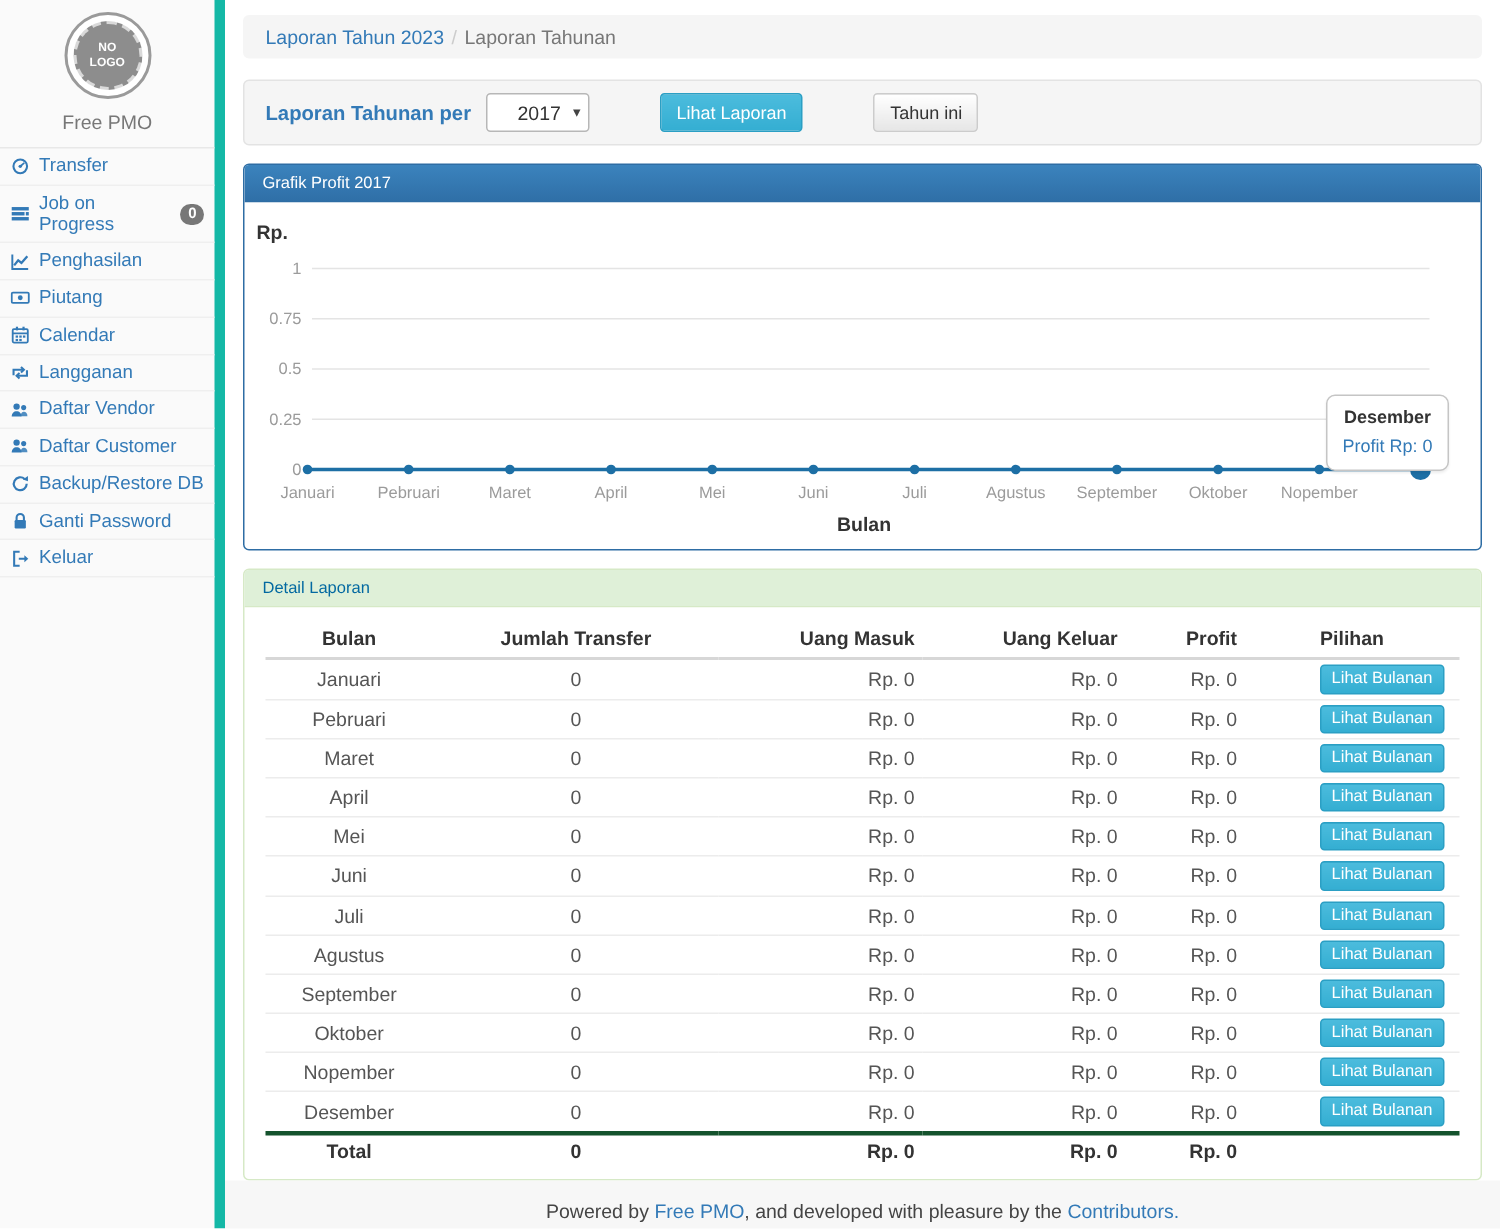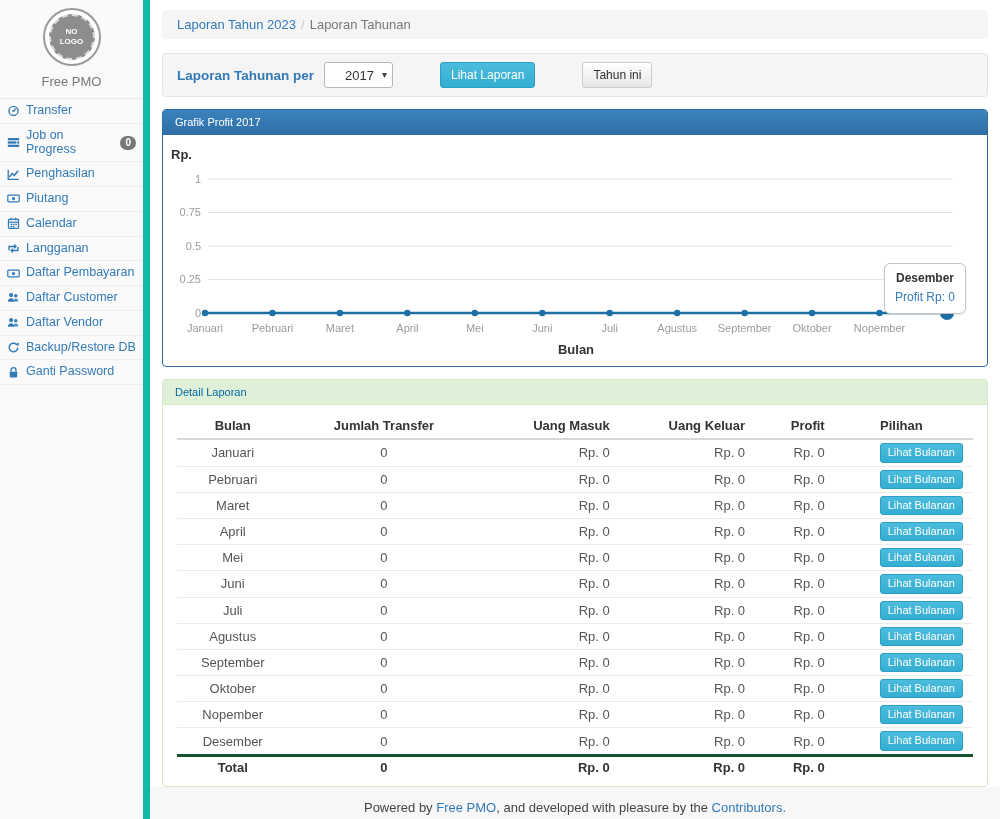--- a/index.html
+++ b/index.html
@@ -199,66 +199,67 @@
               <path d="M2.5 10V5.5h8"></path>
               <path d="M8.6 3.2 11 5.5 8.6 7.8"></path>
               <path d="M13.5 6v4.5h-8"></path>
               <path d="M7.4 8.2 5 10.5l2.4 2.3"></path>
             </svg>
           </span>
           <span>Langganan</span>
         </div>
         <div class="menu-item">
           <span class="icon">
-            <svg width="13" height="13" viewBox="0 0 16 16">
-              <rect x="1" y="3.8" width="14" height="8.4" rx="1" fill="none" stroke="currentColor" stroke-width="1.5"></rect>
-              <circle cx="8" cy="8" r="2" fill="currentColor"></circle>
-            </svg>
-          </span>
-          <span>Daftar Pembayaran</span>
-        </div>
-        <div class="menu-item">
-          <span class="icon">
             <svg width="13" height="13" viewBox="0 0 16 16" fill="currentColor">
               <circle cx="10.8" cy="5.8" r="2.1"></circle>
               <path d="M8.3 13c0-2.3 1.1-3.7 2.7-3.7 1.7 0 2.9 1.4 2.9 3.7z" opacity=".85"></path>
               <circle cx="5" cy="5" r="2.6"></circle>
               <path d="M1 13.2c0-2.7 1.7-4.3 4-4.3s4 1.6 4 4.3z"></path>
             </svg>
           </span>
-          <span>Daftar Customer</span>
+          <span>Daftar Vendor</span>
         </div>
         <div class="menu-item">
           <span class="icon">
             <svg width="13" height="13" viewBox="0 0 16 16" fill="currentColor">
               <circle cx="10.8" cy="5.8" r="2.1"></circle>
               <path d="M8.3 13c0-2.3 1.1-3.7 2.7-3.7 1.7 0 2.9 1.4 2.9 3.7z" opacity=".85"></path>
               <circle cx="5" cy="5" r="2.6"></circle>
               <path d="M1 13.2c0-2.7 1.7-4.3 4-4.3s4 1.6 4 4.3z"></path>
             </svg>
           </span>
-          <span>Daftar Vendor</span>
+          <span>Daftar Customer</span>
         </div>
         <div class="menu-item">
           <span class="icon">
             <svg width="13" height="13" viewBox="0 0 16 16">
               <path d="M13.3 8A5.3 5.3 0 1 1 11.6 4.1" fill="none" stroke="currentColor" stroke-width="1.8"></path>
               <polygon points="14.3,1.6 14.3,6 10.2,4.5" fill="currentColor"></polygon>
             </svg>
           </span>
           <span>Backup/Restore DB</span>
         </div>
         <div class="menu-item">
           <span class="icon">
             <svg width="13" height="13" viewBox="0 0 16 16">
               <path d="M5 7.2V5a3 3 0 0 1 6 0v2.2" fill="none" stroke="currentColor" stroke-width="1.7"></path>
               <rect x="3.4" y="7" width="9.2" height="7" rx="1" fill="currentColor"></rect>
             </svg>
           </span>
           <span>Ganti Password</span>
+        </div>
+        <div class="menu-item">
+          <span class="icon">
+            <svg width="13" height="13" viewBox="0 0 16 16">
+              <path d="M7.5 2.2H3v11.6h4.5" fill="none" stroke="currentColor" stroke-width="1.7"></path>
+              <line x1="6.8" y1="8" x2="13" y2="8" stroke="currentColor" stroke-width="1.7"></line>
+              <polygon points="11.4,5.2 14.6,8 11.4,10.8" fill="currentColor"></polygon>
+            </svg>
+          </span>
+          <span>Keluar</span>
         </div>
       </div>
   </div>
 
   <div class="content">
 
     <div class="breadcrumb">
       <a>Laporan Tahun 2023</a><span class="crumb-sep">/</span><span>Laporan Tahunan</span>
     </div>
 

